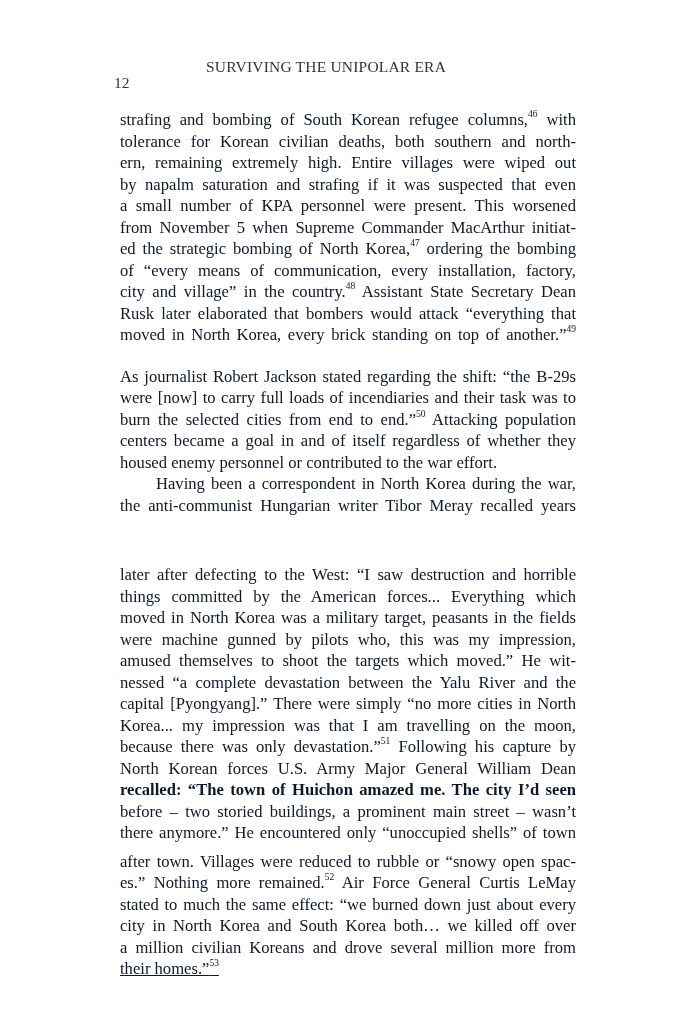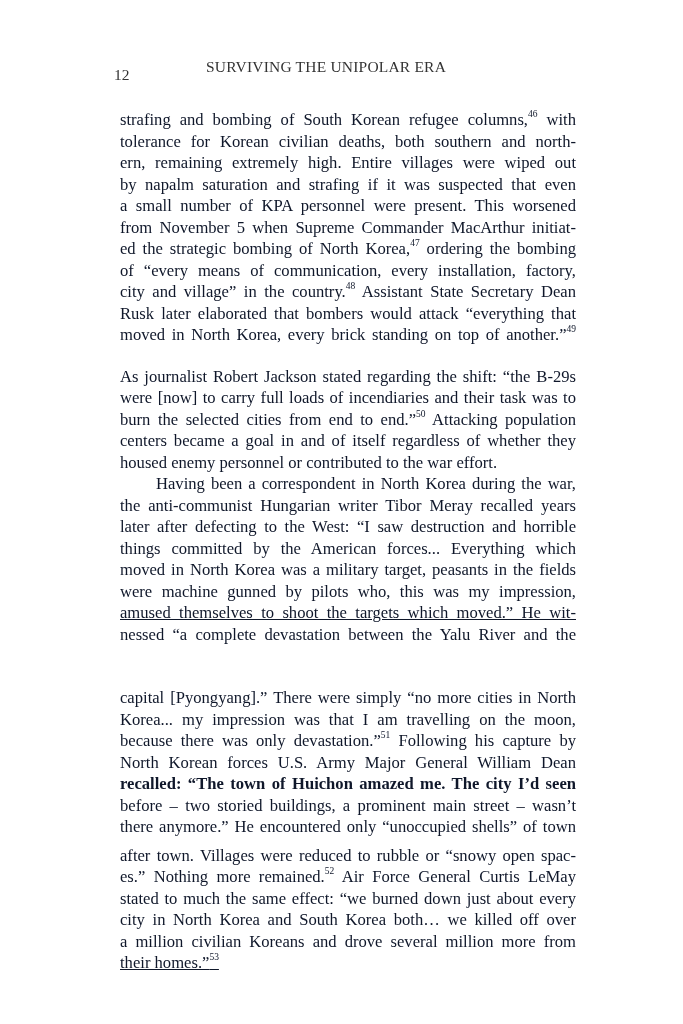--- a/index.html
+++ b/index.html
@@ -5,21 +5,21 @@
   html, body { margin: 0; padding: 0; }
   body {
     width: 683px; height: 1024px; background: #ffffff; overflow: hidden;
     font-family: "Liberation Serif", "DejaVu Serif", serif; color: #2a2a2a;
     position: relative;
   }
   .header {
     position: absolute; top: 58px; left: 114px; width: 456px; height: 22px;
     font-size: 15.5px; color: #333;
   }
-  .page-number { position: absolute; left: 0; top: 8px; }
+  .page-number { position: absolute; left: 0; top: 16px; }
   .running-head { position: absolute; left: 92px; top: 0; letter-spacing: 0.2px; }
   .body-text {
     position: absolute; top: 109px; left: 120px; width: 456px;
     font-size: 16.6px; line-height: 21.5px; text-align: justify;
     color: #0f172a;
   }
   .line { display: block; text-align: justify; text-align-last: justify; white-space: nowrap; height: 21.5px; }
   .line.last { text-align-last: left; }
   .line.indent { padding-left: 36px; }
   sup { font-size: 9.5px; line-height: 0; position: relative; top: -1px; vertical-align: super; }
@@ -47,27 +47,27 @@
       <span class="line" style="white-space: nowrap; display: block;"><span>moved in North Korea, every brick standing on top of another.”</span><sup>49</sup></span>
       <span class="line" style="white-space: nowrap; display: block; margin-top: 20px;"><span>As journalist Robert Jackson stated regarding the shift: “the B-29s</span></span>
       <span class="line" style="white-space: nowrap; display: block;"><span>were [now] to carry full loads of incendiaries and their task was to</span></span>
       <span class="line" style="white-space: nowrap; display: block;"><span>burn the selected cities from end to end.”</span><sup>50</sup><span> Attacking population</span></span>
       <span class="line" style="white-space: nowrap; display: block;"><span>centers became a goal in and of itself regardless of whether they</span></span>
       <span class="line last" style="white-space: nowrap; display: block;"><span>housed enemy personnel or contributed to the war effort.</span></span>
     </div>
     <div>
       <span class="line indent" style="white-space: nowrap; display: block;"><span>Having been a correspondent in North Korea during the war,</span></span>
       <span class="line" style="white-space: nowrap; display: block;"><span>the anti-communist Hungarian writer Tibor Meray recalled years</span></span>
-      <span class="line" style="white-space: nowrap; display: block;"><span>later after defecting to the West: “I saw destruction and horrible</span></span>
+      <span class="line" style="white-space: nowrap; display: block; margin-top: 48px;"><span>later after defecting to the West: “I saw destruction and horrible</span></span>
       <span class="line" style="white-space: nowrap; display: block;"><span>things committed by the American forces... Everything which</span></span>
       <span class="line" style="white-space: nowrap; display: block;"><span>moved in North Korea was a military target, peasants in the fields</span></span>
       <span class="line" style="white-space: nowrap; display: block;"><span>were machine gunned by pilots who, this was my impression,</span></span>
-      <span class="line" style="white-space: nowrap; display: block; text-decoration: underline;"><span>amused themselves to shoot the targets which moved.” He wit-</span></span>
+      <span class="line" style="white-space: nowrap; display: block;"><span>amused themselves to shoot the targets which moved.” He wit-</span></span>
       <span class="line" style="white-space: nowrap; display: block;"><span>nessed “a complete devastation between the Yalu River and the</span></span>
-      <span class="line" style="white-space: nowrap; display: block; margin-top: 42px;"><span>capital [Pyongyang].” There were simply “no more cities in North</span></span>
+      <span class="line" style="white-space: nowrap; display: block;"><span>capital [Pyongyang].” There were simply “no more cities in North</span></span>
       <span class="line" style="white-space: nowrap; display: block;"><span>Korea... my impression was that I am travelling on the moon,</span></span>
       <span class="line" style="white-space: nowrap; display: block;"><span>because there was only devastation.”</span><sup>51</sup><span> Following his capture by</span></span>
       <span class="line" style="white-space: nowrap; display: block;"><span>North Korean forces U.S. Army Major General William Dean</span></span>
       <span class="line" style="white-space: nowrap; display: block; font-weight: bold;"><span>recalled: “The town of Huichon amazed me. The city I’d seen</span></span>
       <span class="line" style="white-space: nowrap; display: block;"><span>before – two storied buildings, a prominent main street – wasn’t</span></span>
       <span class="line" style="white-space: nowrap; display: block;"><span>there anymore.” He encountered only “unoccupied shells” of town</span></span>
       <span class="line" style="white-space: nowrap; display: block; margin-top: 7px;"><span>after town. Villages were reduced to rubble or “snowy open spac-</span></span>
       <span class="line" style="white-space: nowrap; display: block;"><span>es.” Nothing more remained.</span><sup>52</sup><span> Air Force General Curtis LeMay</span></span>
       <span class="line" style="white-space: nowrap; display: block;"><span>stated to much the same effect: “we burned down just about every</span></span>
       <span class="line" style="white-space: nowrap; display: block;"><span>city in North Korea and South Korea both… we killed off over</span></span>

